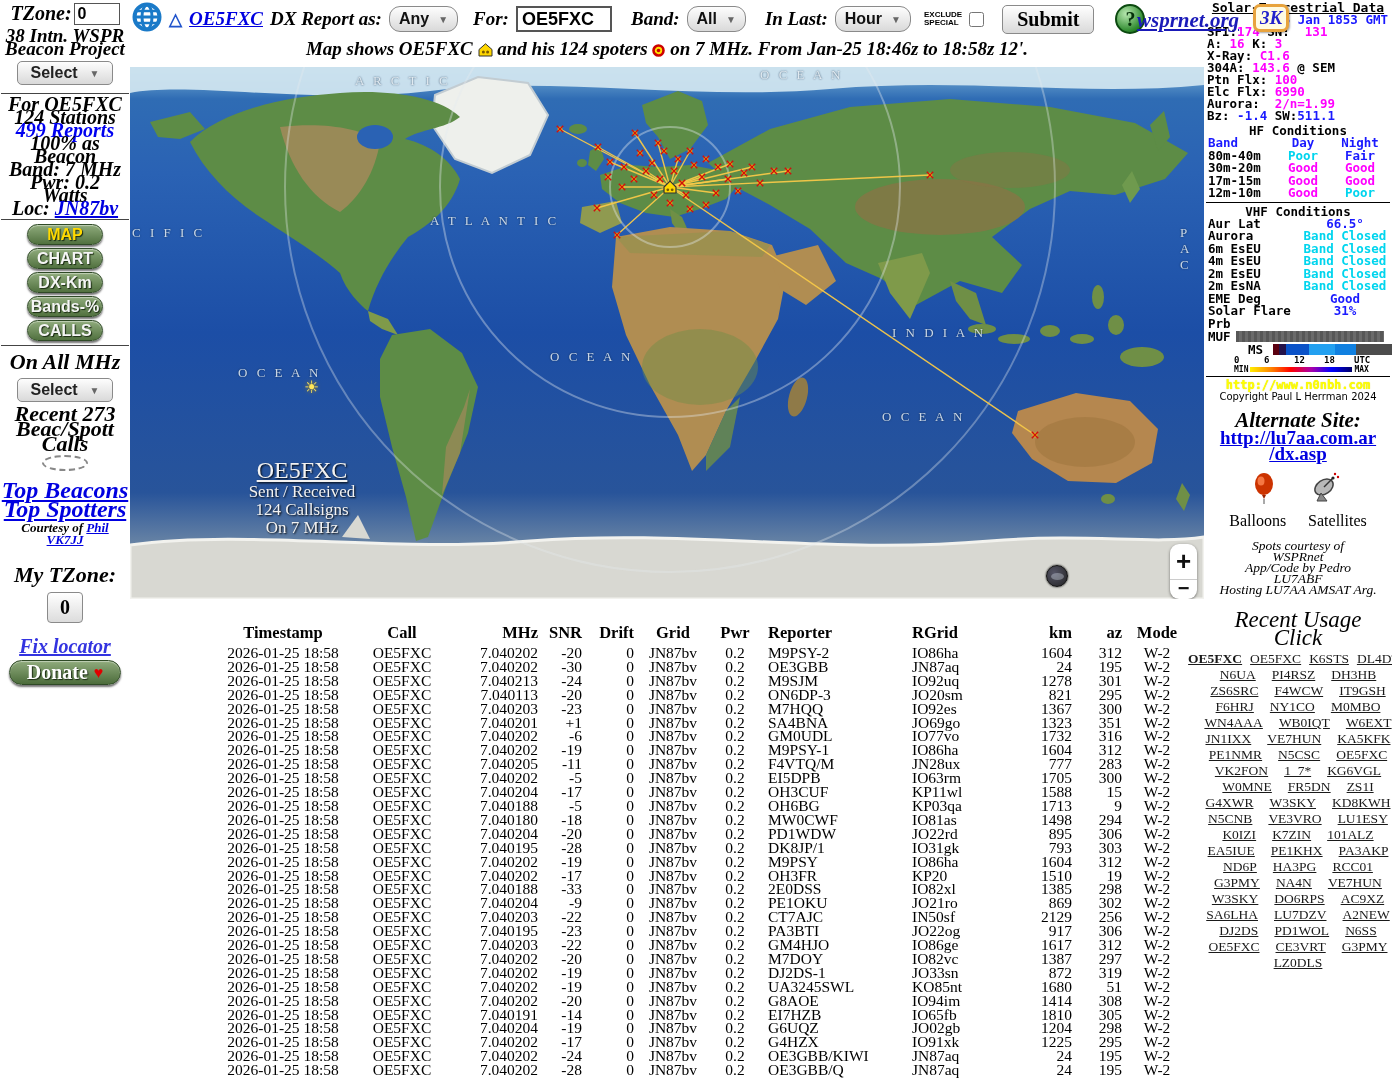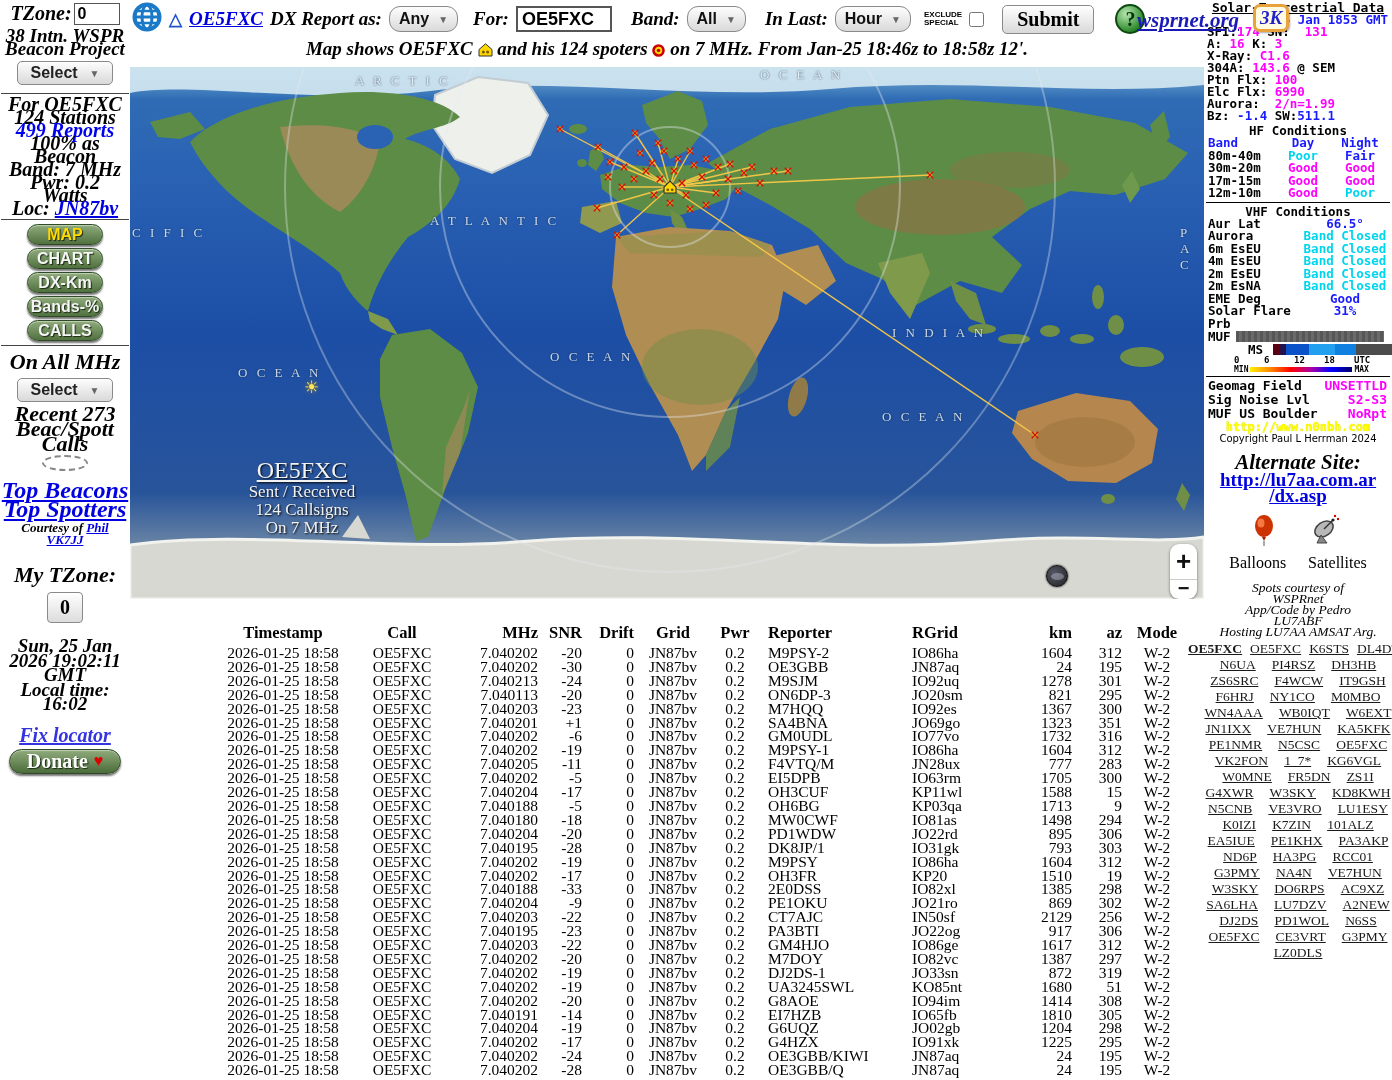--- a/index.html
+++ b/index.html
@@ -225,27 +225,20 @@
   </div>
   <div class="oval"></div>
   <a class="toplink">Top Beacons</a>
   <a class="toplink">Top Spotters</a>
   <div class="courtesy">
     <span>Courtesy of </span><a class="sbl">Phil</a><br>
     <a class="sbl">VK7JJ</a>
   </div>
   <div class="mytz">My TZone:</div>
   <button class="mytzbtn">0</button>
-  <div class="dt">
-    <div>Sun, 25 Jan</div>
-    <div>2026 19:02:11</div>
-    <div>GMT</div>
-    <div>Local time:</div>
-    <div>16:02</div>
-  </div>
   <a class="fixloc">Fix locator</a>
   <div class="donate">
     <span>Donate</span>
     <span class="heart">♥</span>
   </div>
 </div>
 
 <div class="main">
   <div class="hdr1">
     <span class="hicon">
@@ -1142,34 +1135,20 @@
       <span>12</span>
       <span>18</span>
       <span>UTC</span>
   </div>
   <div class="minmax">
     <span class="mn">MIN</span>
     <span class="grad"></span>
     <span class="mx">MAX</span>
   </div>
   <hr class="hrline">
-  <div id="geo-rows">
-      <div class="geo-row">
-        <span class="l">Geomag Field</span>
-        <span class="v">UNSETTLD</span>
-      </div>
-      <div class="geo-row">
-        <span class="l">Sig Noise Lvl</span>
-        <span class="v">S2-S3</span>
-      </div>
-      <div class="geo-row">
-        <span class="l">MUF US Boulder</span>
-        <span class="v">NoRpt</span>
-      </div>
-    </div>
   <a class="n0nbh">http://www.n0nbh.com</a>
   <div class="cpy">Copyright Paul L Herrman 2024</div>
 
   <div class="alt-title">Alternate Site:</div>
   <a class="alt-link">http://lu7aa.com.ar</a>
   <a class="alt-link">/dx.asp</a>
   <div class="icon-row">
     <span>
       <svg width="22" height="32" viewBox="0 0 22 32">
         <ellipse cx="11" cy="11" rx="9" ry="11" fill="#cc3300"></ellipse>
@@ -1193,20 +1172,24 @@
     <span>Balloons</span>
     <span>Satellites</span>
   </div>
   <div class="spots-c">
     <div>Spots courtesy of</div>
     <div>WSPRnet</div>
     <div>App/Code by Pedro</div>
     <div>LU7ABF</div>
     <div>Hosting LU7AA AMSAT Arg.</div>
   </div>
+  <div class="usage-title">
+    <div>Recent Usage</div>
+    <div>Click</div>
+  </div>
   <div class="usage-grid" id="usage-grid">
       <div class="usage-row first">
         <a class="usage-link bold">OE5FXC</a>
         <a class="usage-link">OE5FXC</a>
         <a class="usage-link">K6STS</a>
         <a class="usage-link">DL4DTL</a>
       </div>
       <div class="usage-row">
         <a class="usage-link">N6UA</a>
         <a class="usage-link">PI4RSZ</a>

